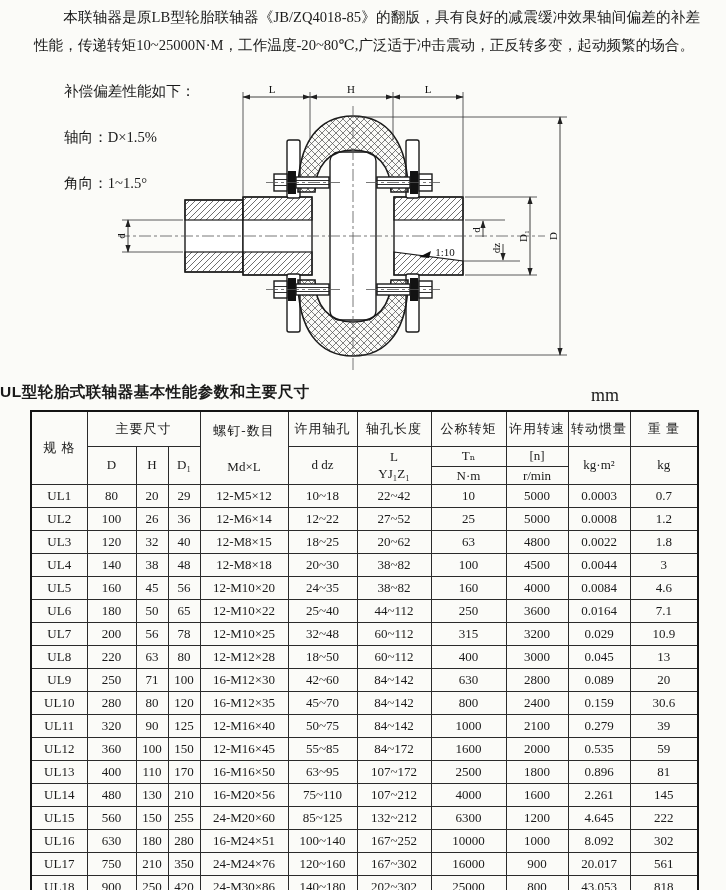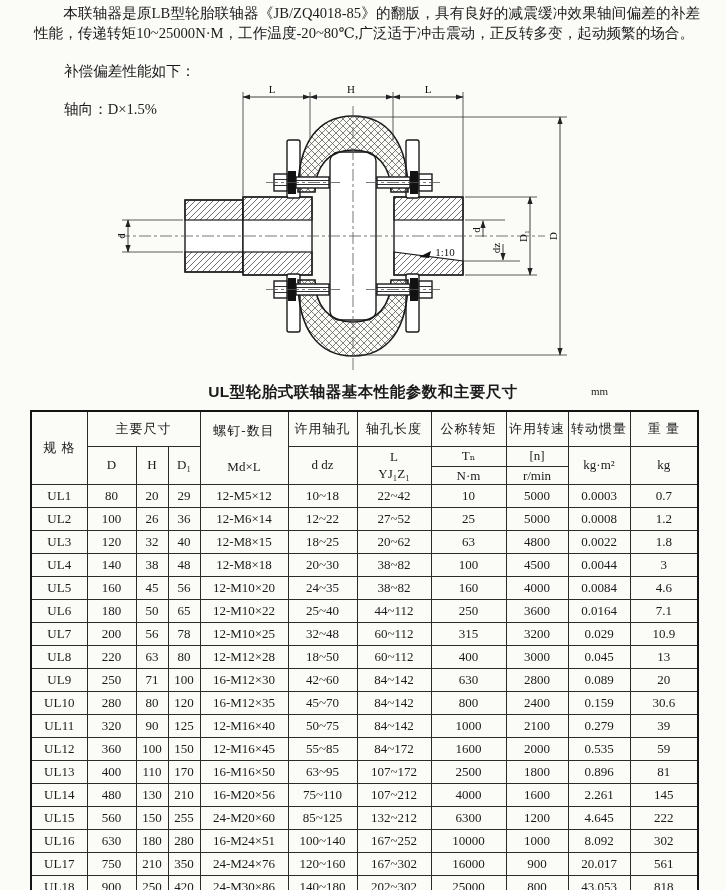--- a/index.html
+++ b/index.html
@@ -3,59 +3,60 @@
 <meta charset="utf-8">
 <style>
   html,body{margin:0;padding:0;}
   body{
     width:726px;height:890px;position:relative;overflow:hidden;
     background:#fbfbf8;color:#1a1a1a;
     font-family:"Liberation Serif","DejaVu Serif",serif;
   }
   
   .intro-block{position:absolute;top:3px;left:34px;width:666px;
-    font-size:14.6px;line-height:20px;}
+    font-size:14.6px;line-height:28px;}
   .intro-para{margin:0;text-indent:2em;text-align:justify;}
   .indent{padding-left:30px;margin-top:18px;}
   
   .drawing{position:absolute;top:80px;left:100px;}
   .drawing svg{display:block;}
   .outline{fill:#ffffff;stroke:#1b1b1b;stroke-width:1.4;}
   .hatched{fill:url(#hatch);stroke:#1b1b1b;stroke-width:1.2;}
   .xhatched{fill:url(#xhatch);stroke:#1b1b1b;stroke-width:1.6;}
   .thin{stroke:#333;stroke-width:0.8;fill:none;}
   .dim{stroke:#2a2a2a;stroke-width:0.9;fill:none;}
   .cline{stroke:#555;stroke-width:0.8;fill:none;stroke-dasharray:12 3 3 3;}
   .dimtext{font-family:"Liberation Serif","DejaVu Serif",serif;font-size:11px;fill:#111;}
   .boltline{stroke:#1b1b1b;stroke-width:0.9;}
   
-  .table-title{position:absolute;top:382px;left:0;width:726px;text-align:center;
+  .table-title{position:absolute;top:382px;left:0;width:726px;text-align:left;
     font-family:"Liberation Sans","DejaVu Sans",sans-serif;
     font-size:15.5px;font-weight:bold;letter-spacing:0.5px;}
-  .table-unit{position:absolute;top:385px;left:591px;font-size:11px;}
+  .table-unit{position:absolute;top:385px;left:591px;font-size:18px;}
   
   .spec-table{position:absolute;top:410px;left:30px;width:669px;
     border-collapse:collapse;table-layout:fixed;
     font-size:13px;}
   .spec-table td,.spec-table th{border:1px solid #2b2b2b;text-align:center;
     vertical-align:middle;padding:0;font-weight:normal;overflow:hidden;}
   .spec-table{border:2px solid #141414;}
   .hr1{height:35px;} .hr2{height:17px;} .hr3{height:18px;}
   .spec-table tbody td{height:22px;}
   .two-line{line-height:17px;}
   .stack{display:flex;flex-direction:column;justify-content:space-around;height:72px;align-items:center;}
   .cjk{letter-spacing:1px;}
 </style>
 </head>
 <body>
 
 <div class="intro-block">
   <p class="intro-para">本联轴器是原LB型轮胎联轴器《JB/ZQ4018-85》的翻版，具有良好的减震缓冲效果轴间偏差的补差性能，传递转矩10~25000N·M，工作温度-20~80℃,广泛适于冲击震动，正反转多变，起动频繁的场合。</p>
   <div class="indent">补偿偏差性能如下：</div>
   <div class="indent">轴向：D×1.5%</div>
+  <div class="indent">角向：1~1.5°</div>
 </div>
 
 <div class="drawing">
 <svg width="490" height="298" viewBox="100 80 490 298" xmlns="http://www.w3.org/2000/svg">
   <defs>
     <pattern id="hatch" width="6" height="6" patternUnits="userSpaceOnUse">
       <path d="M0,6 L6,0" stroke="#4a4a4a" stroke-width="0.8"></path>
     </pattern>
     <pattern id="xhatch" width="7" height="7" patternUnits="userSpaceOnUse">
       <path d="M0,7 L7,0 M0,0 L7,7" stroke="#4a4a4a" stroke-width="0.7"></path>

